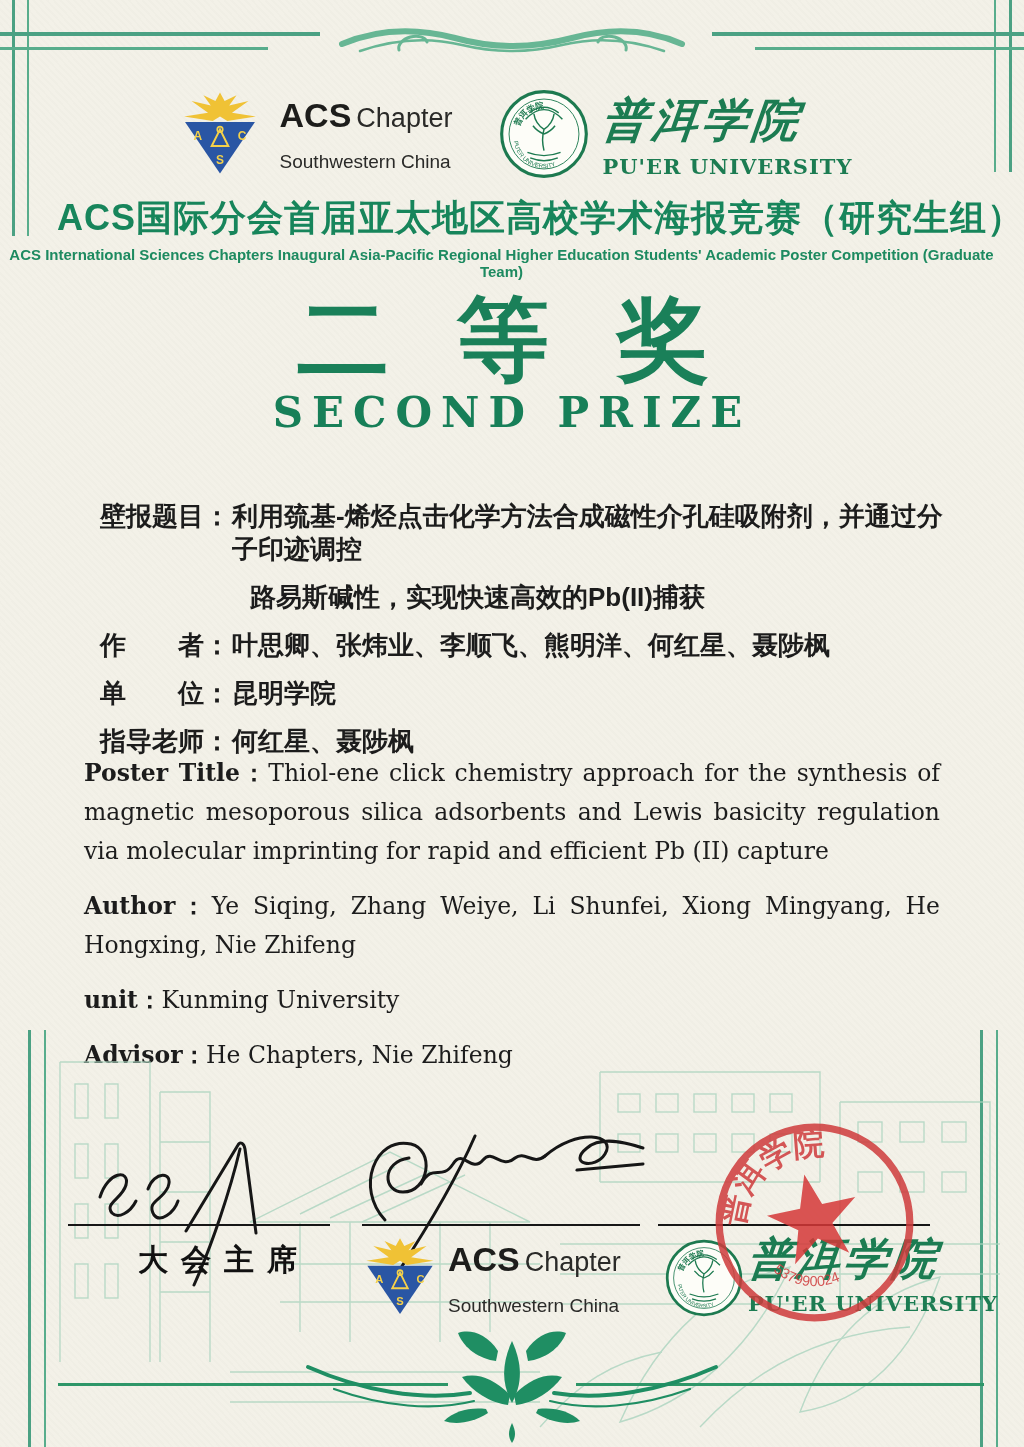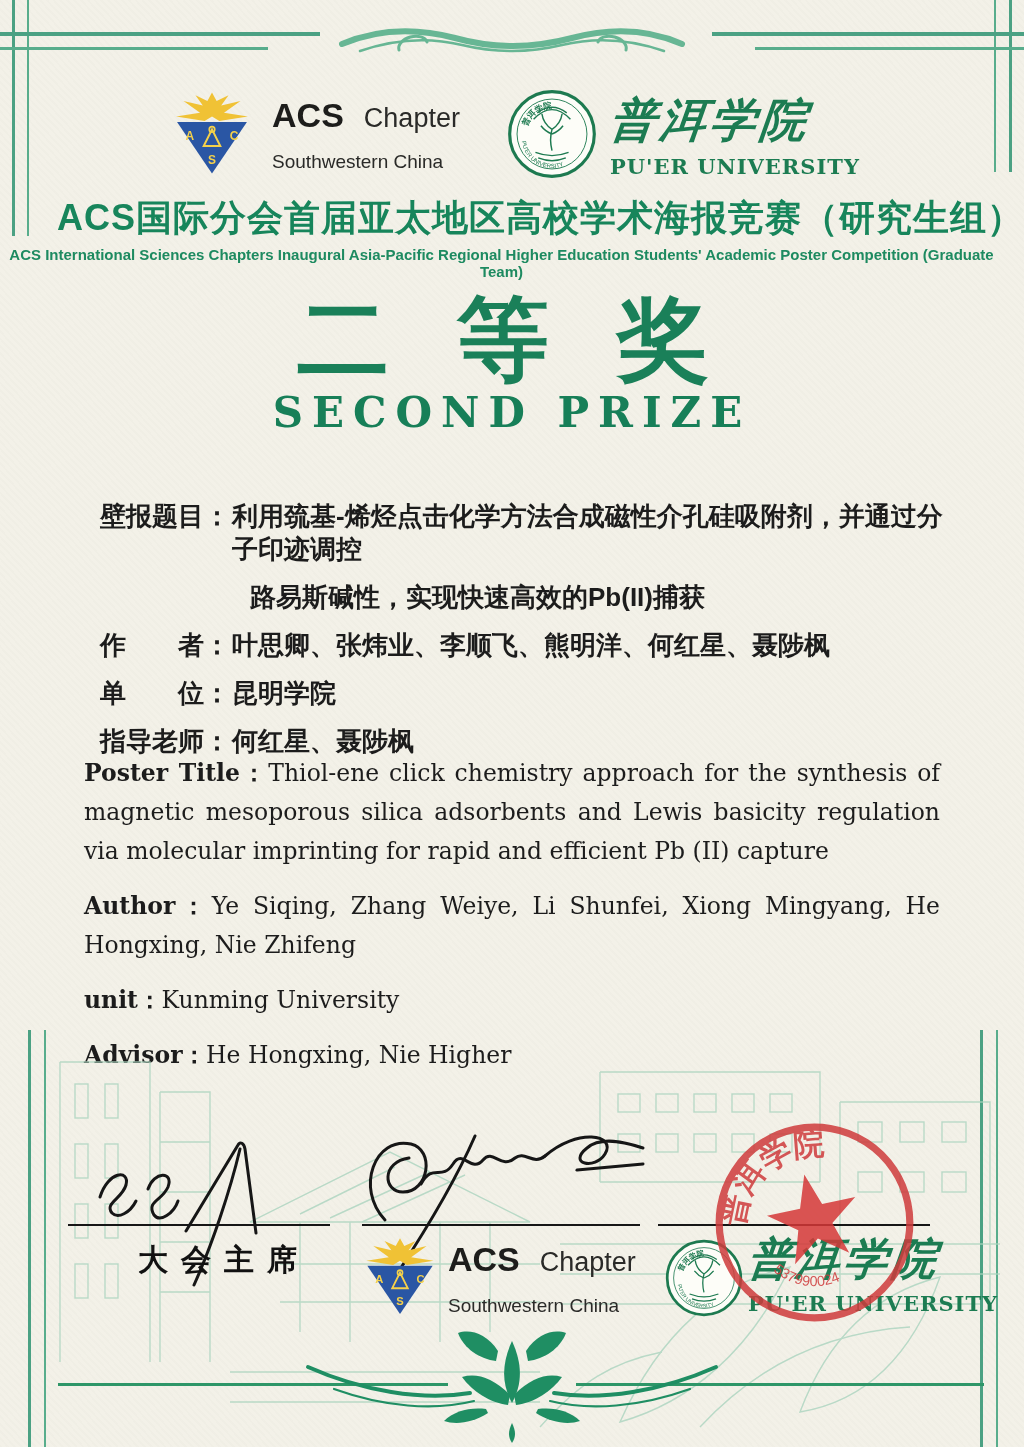--- a/index.html
+++ b/index.html
@@ -11,21 +11,21 @@
     overflow:hidden;
   }
   
   .bline{position:absolute;background:#4ba183;}
   .bline.thin{background:#58ad8c;}
   
   .header-row{position:absolute;top:88px;left:0;width:1024px;display:flex;justify-content:center;align-items:center;gap:46px;}
   .logo-group{display:flex;align-items:center;gap:12px;}
   .acs-word{line-height:1;}
   .acs-word .big{font-size:34px;font-weight:800;color:#1d1d1b;letter-spacing:0;}
-  .acs-word .light{font-size:27px;font-weight:400;color:#2a2a28;margin-left:20px;}
+  .acs-word .light{font-size:27px;font-weight:400;color:#2a2a28;margin-left:5px;}
   .acs-word .region{font-size:19px;color:#2a2a28;margin-top:20px;}
   .puer-text .calli{font-size:46px;font-weight:900;font-style:italic;color:#1c7c52;letter-spacing:4px;font-family:"DejaVu Serif",serif;transform:skewX(-6deg);display:inline-block;}
   .puer-text .latin{font-size:21px;font-weight:700;color:#1c7c52;letter-spacing:1px;font-family:"DejaVu Serif",serif;margin-top:2px;}
   
   .title-zh{position:absolute;top:194px;left:0;width:1024px;text-align:right;font-size:36px;font-weight:900;color:#17855b;letter-spacing:1px;}
   .title-en{position:absolute;top:246px;left:0;width:1003px;text-align:center;font-size:15px;font-weight:700;color:#1d8a60;}
   .award-zh{position:absolute;top:278px;left:0;width:1024px;text-align:center;font-size:92px;font-weight:900;color:#1a8059;font-family:"DejaVu Serif",serif;letter-spacing:18px;}
   .award-en{position:absolute;top:388px;left:0;width:1024px;text-align:center;font-size:42px;font-weight:700;color:#177f58;font-family:"DejaVu Serif",serif;letter-spacing:9px;}
   
   .zh-block{position:absolute;top:500px;left:100px;width:856px;font-size:26px;font-weight:700;color:#1c1c1c;}
@@ -151,21 +151,21 @@
     <div class="zh-line">
       <span class="zh-label">指导老师：</span>
       <span class="zh-text">何红星、聂陟枫</span>
     </div>
   </div>
 
   <div class="en-block">
     <p class="en-par"><b>Poster Title：</b><span>Thiol-ene click chemistry approach for the synthesis of magnetic mesoporous silica adsorbents and Lewis basicity regulation via molecular imprinting for rapid and efficient Pb (II) capture</span></p>
     <p class="en-par"><b>Author：</b><span>Ye Siqing, Zhang Weiye, Li Shunfei, Xiong Mingyang, He Hongxing, Nie Zhifeng</span></p>
     <p class="en-par"><b>unit：</b><span>Kunming University</span></p>
-    <p class="en-par"><b>Advisor：</b><span>He Hongxing, Nie Higher</span></p>
+    <p class="en-par"><b>Advisor：</b><span>He Chapters, Nie Zhifeng</span></p>
   </div>
 
   <svg class="watermark" width="1024" height="400" viewBox="0 0 1024 400">
     <g stroke="#abd4bf" fill="none" stroke-width="1.4" opacity="0.8">
       <path d="M60 30 H150 V330 M60 30 V330"></path>
       <rect x="75" y="52" width="13" height="34"></rect>
         <rect x="105" y="52" width="13" height="34"></rect>
       <rect x="75" y="112" width="13" height="34"></rect>
         <rect x="105" y="112" width="13" height="34"></rect>
       <rect x="75" y="172" width="13" height="34"></rect>

